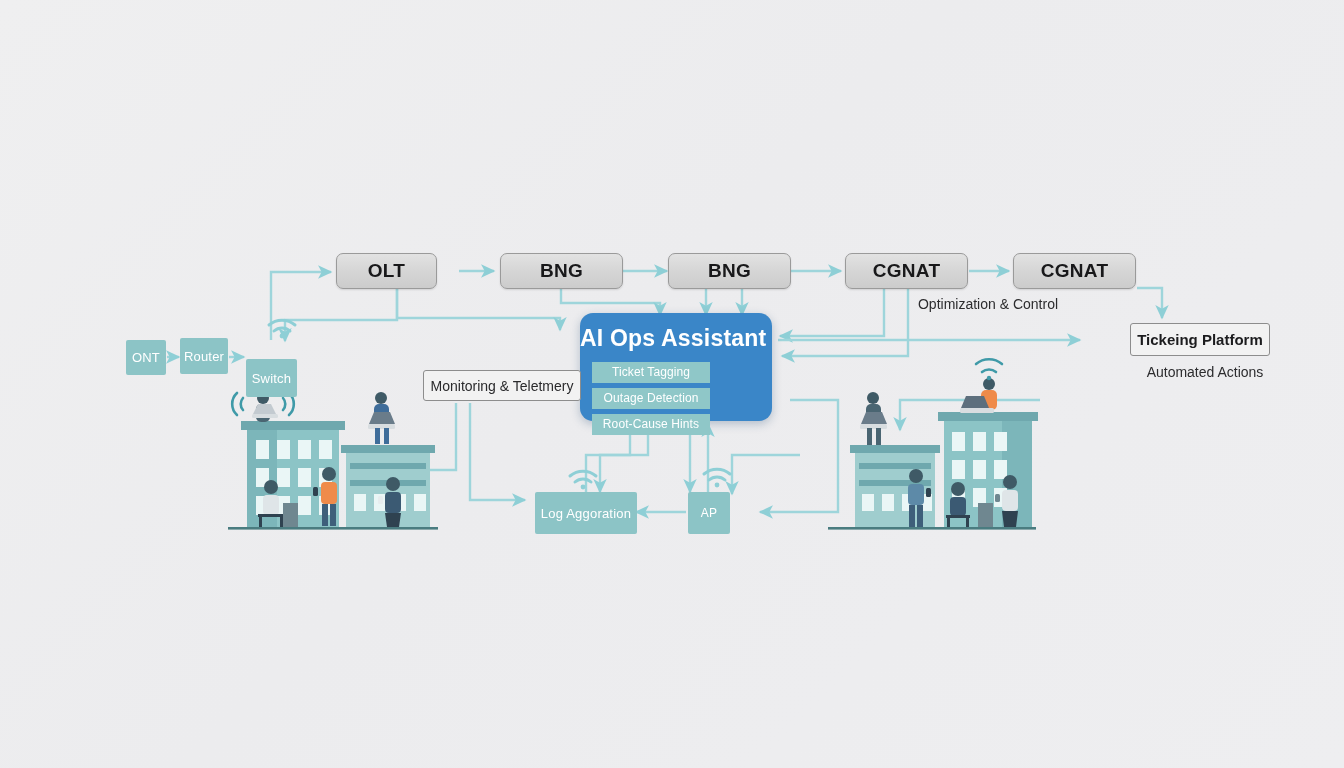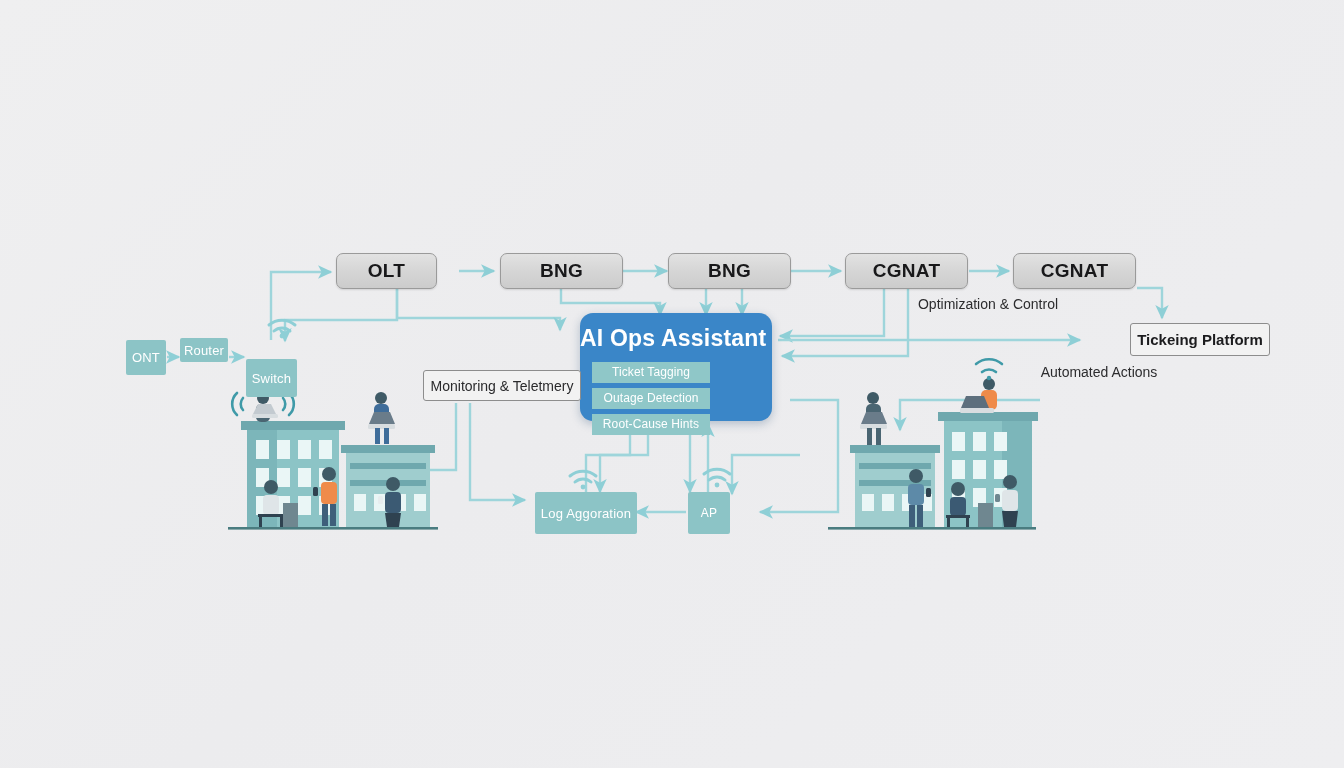--- a/index.html
+++ b/index.html
@@ -361,21 +361,21 @@
     <g stroke="#8ecfd6" stroke-width="3" fill="none" stroke-linecap="round">
       <path d="M709,480 a12,12 0 0 1 16,0"></path>
       <path d="M704,474 a20,20 0 0 1 26,0"></path>
       <circle cx="717" cy="485" r="2.4" fill="#8ecfd6" stroke="none"></circle>
     </g>
   </svg>
 
   <div class="node teal-node" style="left:126px; top:340px; width:40px; height:35px;">
     <span>ONT</span>
   </div>
-  <div class="node teal-node" style="left:180px; top:338px; width:48px; height:24px;">
+  <div class="node teal-node" style="left:180px; top:338px; width:48px; height:36px;">
     <span>Router</span>
   </div>
   <div class="node teal-node" style="left:246px; top:340px; width:51px; height:38px;margin-top:19px;">
     <span>Switch</span>
   </div>
 
   <div class="node grey-node" style="left:336px; top:253px; width:101px; height:36px;">
     <span>OLT</span>
   </div>
   <div class="node grey-node" style="left:500px; top:253px; width:123px; height:36px;">
@@ -402,21 +402,21 @@
     </div>
   </div>
 
   <div class="node white-node plain" style="left:378px; top:370px; width:158px; height:31px;">
     <span>Monitoring &amp; Teletmery</span>
   </div>
 
   <div class="node white-node" style="left:1085px; top:323px; width:140px; height:33px;">
     <span>Tickeing Platform</span>
   </div>
-  <div class="caption" style="left:1029px; top:364px; width:140px;">Automated Actions</div>
+  <div class="caption" style="left:1135px; top:364px; width:140px;">Automated Actions</div>
 
   <div class="node teal-node" style="left:535px; top:492px; width:102px; height:42px;">
     <span>Log Aggoration</span>
   </div>
   <div class="node teal-node small" style="left:688px; top:492px; width:42px; height:42px;">
     <span>AP</span>
   </div>
 
 </div>
 

